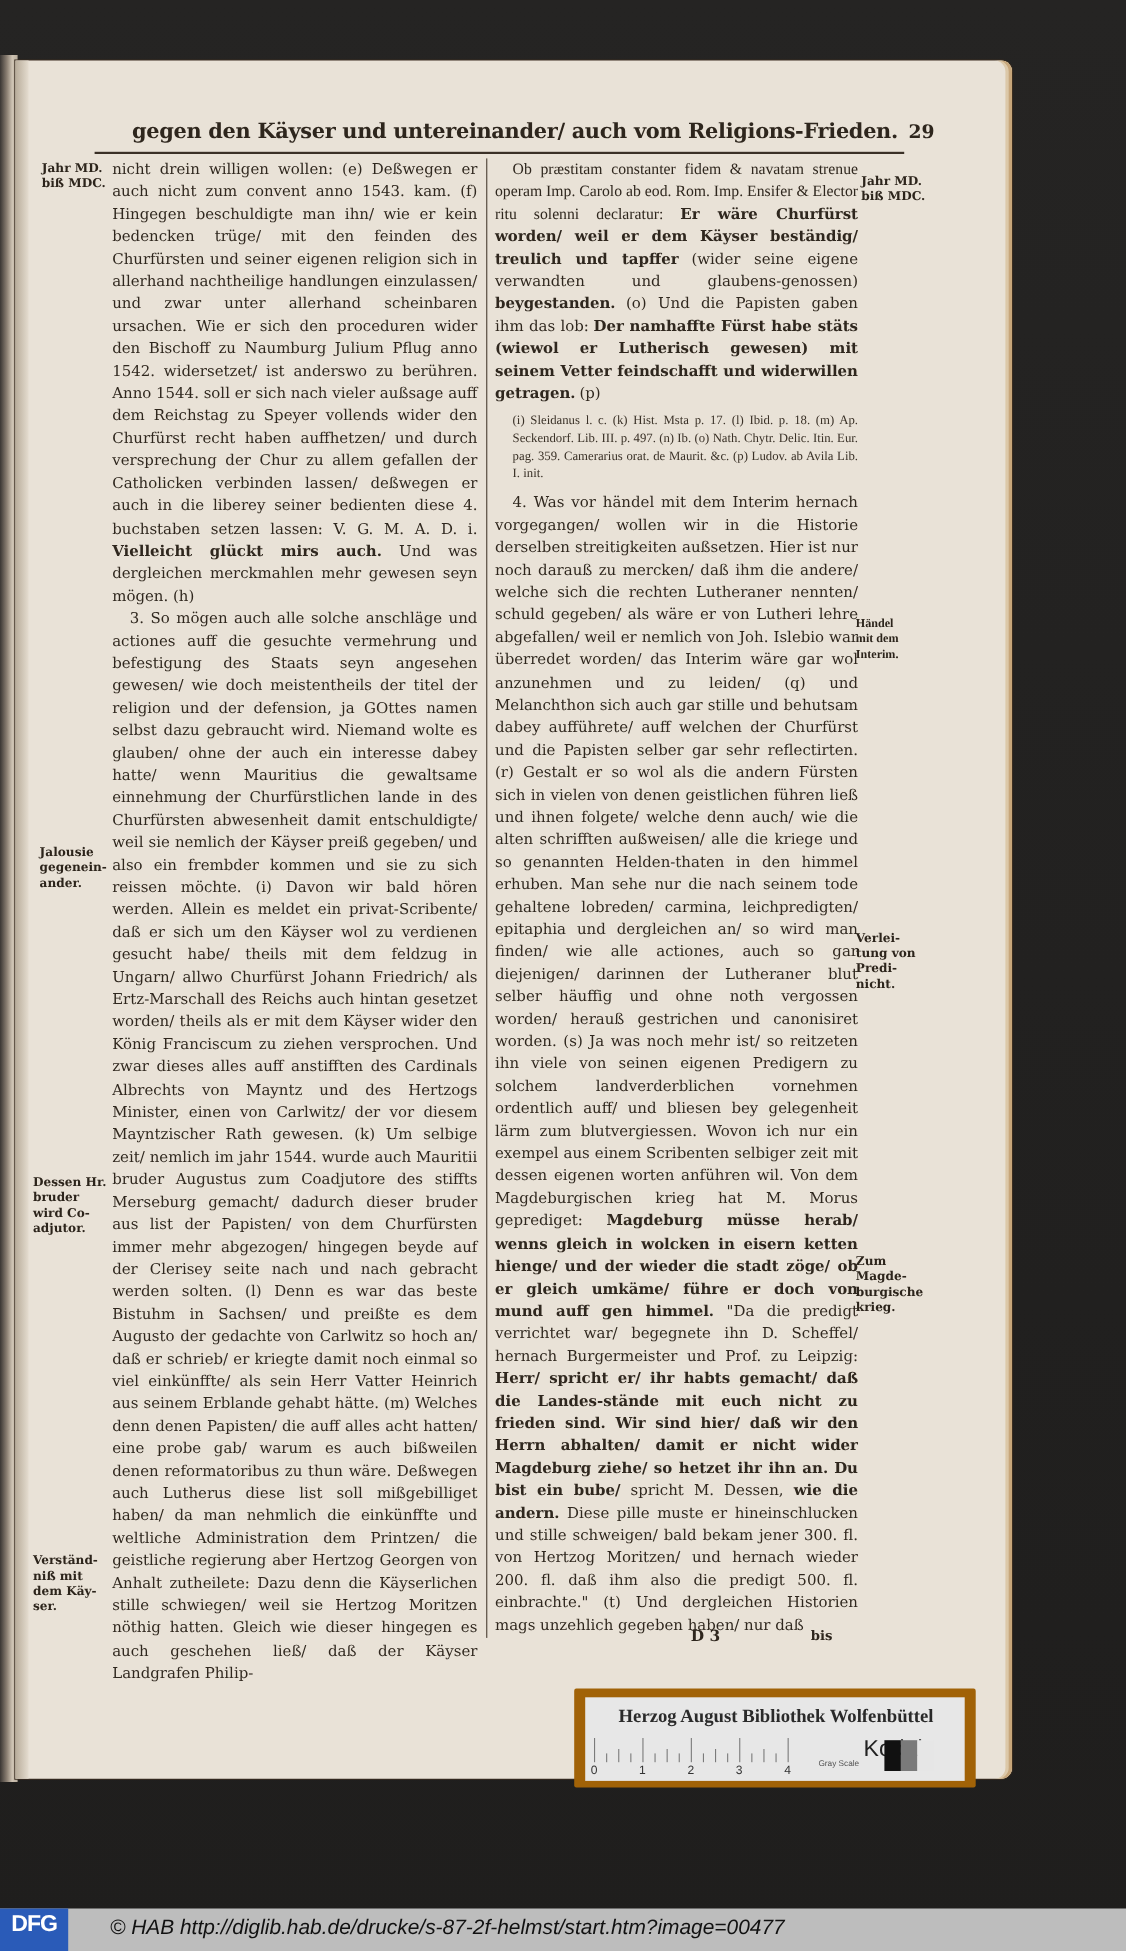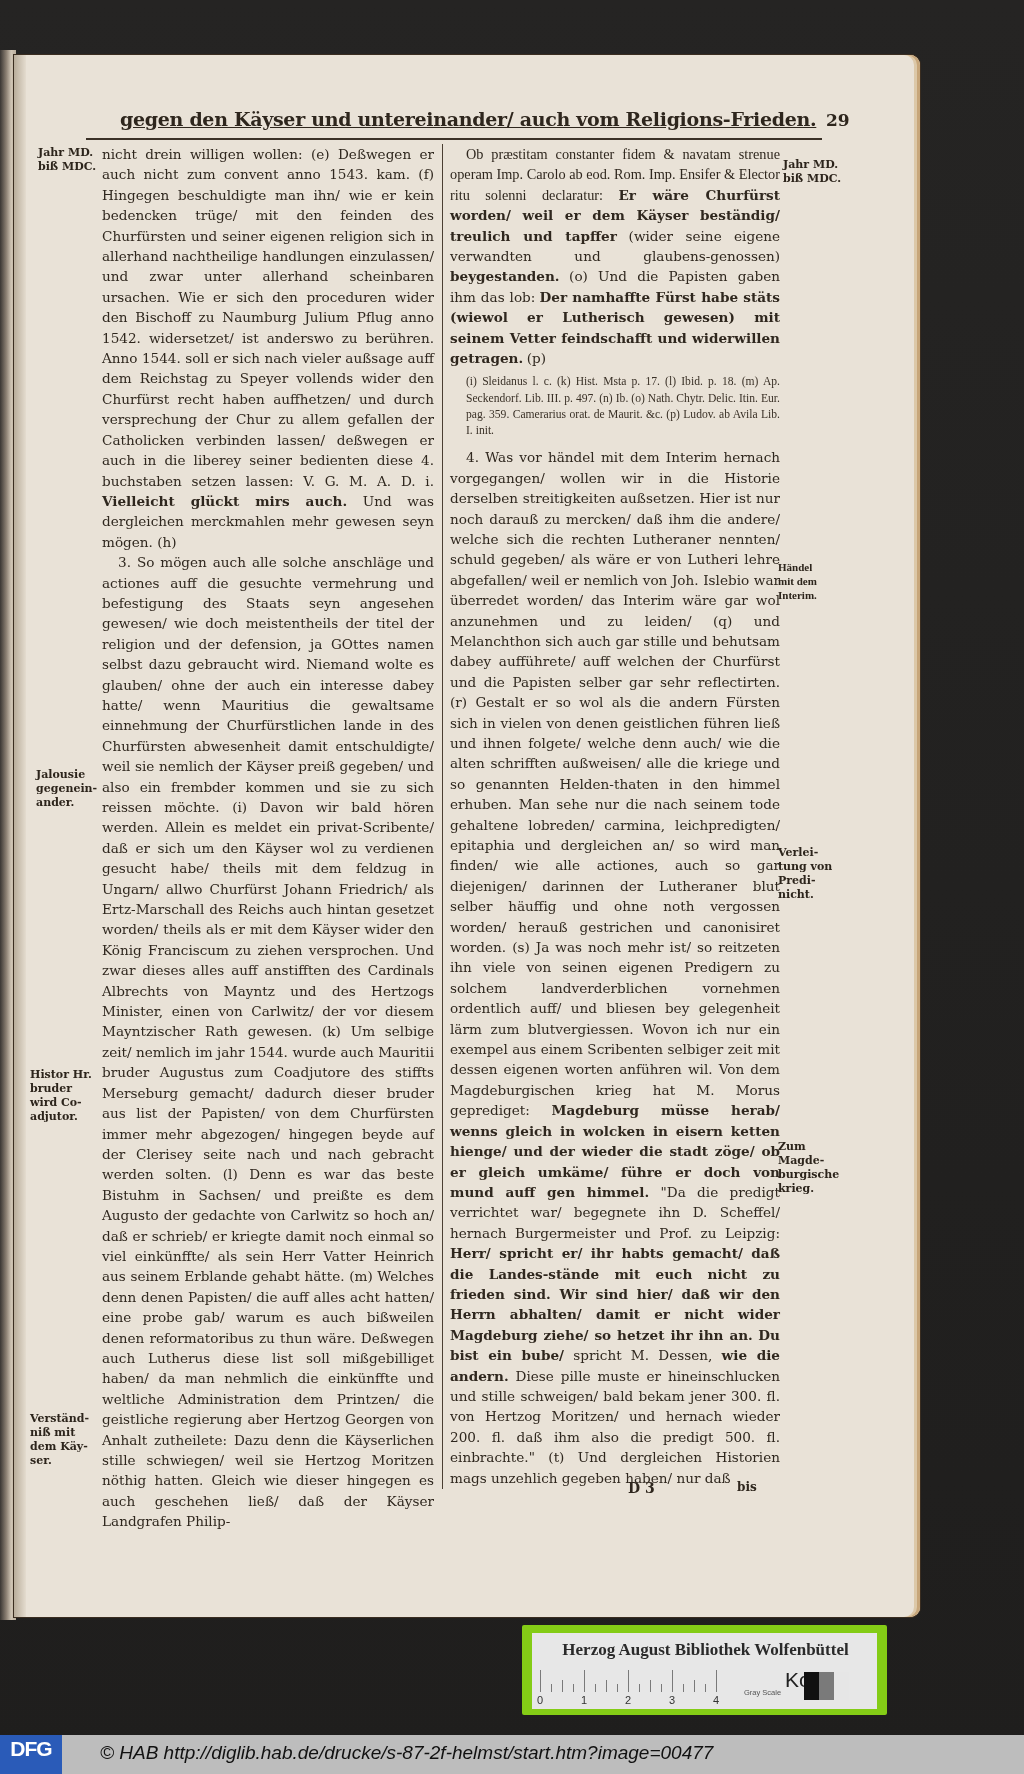--- a/index.html
+++ b/index.html
@@ -19,21 +19,21 @@
     border-radius:0 10px 10px 0;
     box-shadow: inset -3px 0 0 #c7a67a, inset -6px 0 0 #dcc8a8, 0 0 0 1px #3a2d20;
   }
   .page::before {
     content:""; position:absolute; left:0; top:0; width:12px; height:100%;
     background:linear-gradient(90deg,#b8ac9a,#e4dccf);
   }
   .running-head {
     position:absolute; left:120px; top:108px; width:620px; text-align:right;
     font-family:"DejaVu Serif", serif; font-weight:bold; font-size:19px;
-    color:#2e261d; letter-spacing:-0.3px; white-space:nowrap;text-decoration:underline;
+    color:#2e261d; letter-spacing:-0.3px; white-space:nowrap;
   }
   .page-number {
     position:absolute; left:826px; top:110px; font-size:17px; color:#2e261d; font-weight:bold;
   }
   .head-rule { position:absolute; left:86px; top:138px; width:736px; height:2px; background:#3a3026; }
   .col-rule { position:absolute; left:442px; top:144px; width:1px; height:1345px; background:#4a3e32; }
 
   .col { position:absolute; color:#2f271e; font-size:13.6px; line-height:20.4px; }
   .col-left { left:102px; top:144px; width:332px; }
   .col-right { left:450px; top:144px; width:330px; }
@@ -46,22 +46,22 @@
   }
   .col .latin-block { text-indent:16px; font-family:"Liberation Serif", serif; font-size:14.3px; }
 
   .marg { position:absolute; font-size:11px; line-height:14px; color:#2c241b; font-weight:bold; }
   .marg span { display:block; }
 
   .signature { position:absolute; left:628px; top:1480px; font-size:14px; color:#2e261d; font-weight:bold;text-align:right; }
   .catchword { position:absolute; left:737px; top:1480px; font-size:12px; color:#2e261d; font-weight:bold; }
 
   .target {
-    position:absolute; left:522px; top:1625px; width:365px; height:90px;
-    background:#84cc16; border-radius:2px;
+    position:absolute; left:522px; top:1535px; width:365px; height:90px;
+    background:#a16207; border-radius:2px;
   }
   .target-inner {
     position:absolute; left:10px; top:8px; width:345px; height:76px; background:#e7e7e7;
   }
   .target-title {
     position:absolute; left:6px; top:7px; width:335px; text-align:center;
     font-family:"Liberation Serif", serif; font-weight:bold; font-size:17px; color:#2a2a2a; white-space:nowrap;
   }
   .ruler { position:absolute; left:8px; top:33px; width:180px; height:40px; }
   .tick { position:absolute; bottom:14px; width:1px; background:#7a7a7a; }
@@ -104,21 +104,21 @@
 <div class="marg" style="left:783px; top:158px;">
   <span>Jahr MD.</span>
   <span>biß MDC.</span>
 </div>
 <div class="marg" style="left:36px; top:768px;">
   <span>Jalousie</span>
   <span>gegenein-</span>
   <span>ander.</span>
 </div>
 <div class="marg" style="left:30px; top:1068px;">
-  <span>Histor Hr.</span>
+  <span>Dessen Hr.</span>
   <span>bruder</span>
   <span>wird Co-</span>
   <span>adjutor.</span>
 </div>
 <div class="marg" style="left:30px; top:1412px;">
   <span>Verständ-</span>
   <span>niß mit</span>
   <span>dem Käy-</span>
   <span>ser.</span>
 </div>

